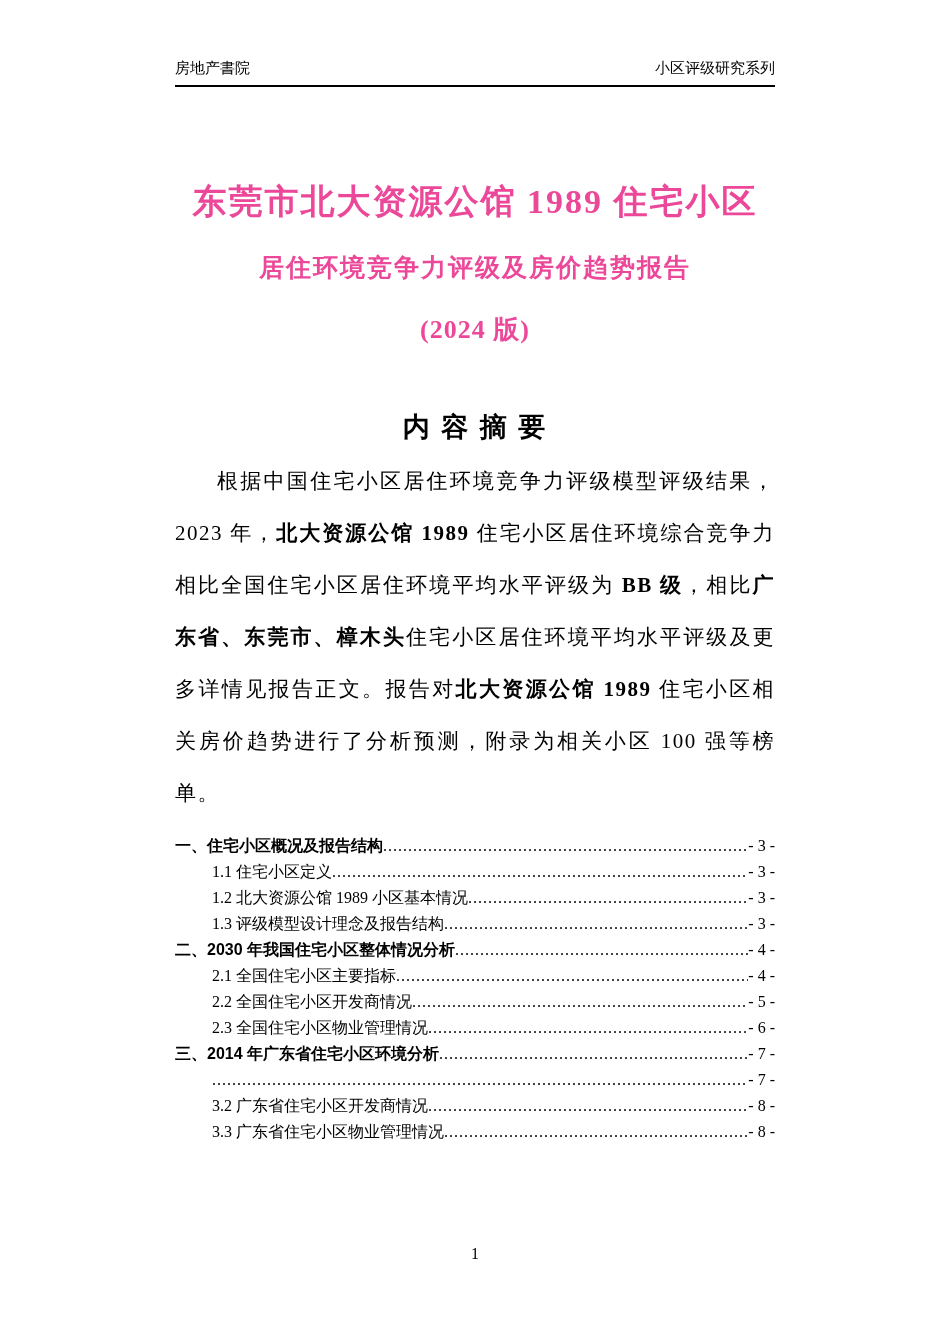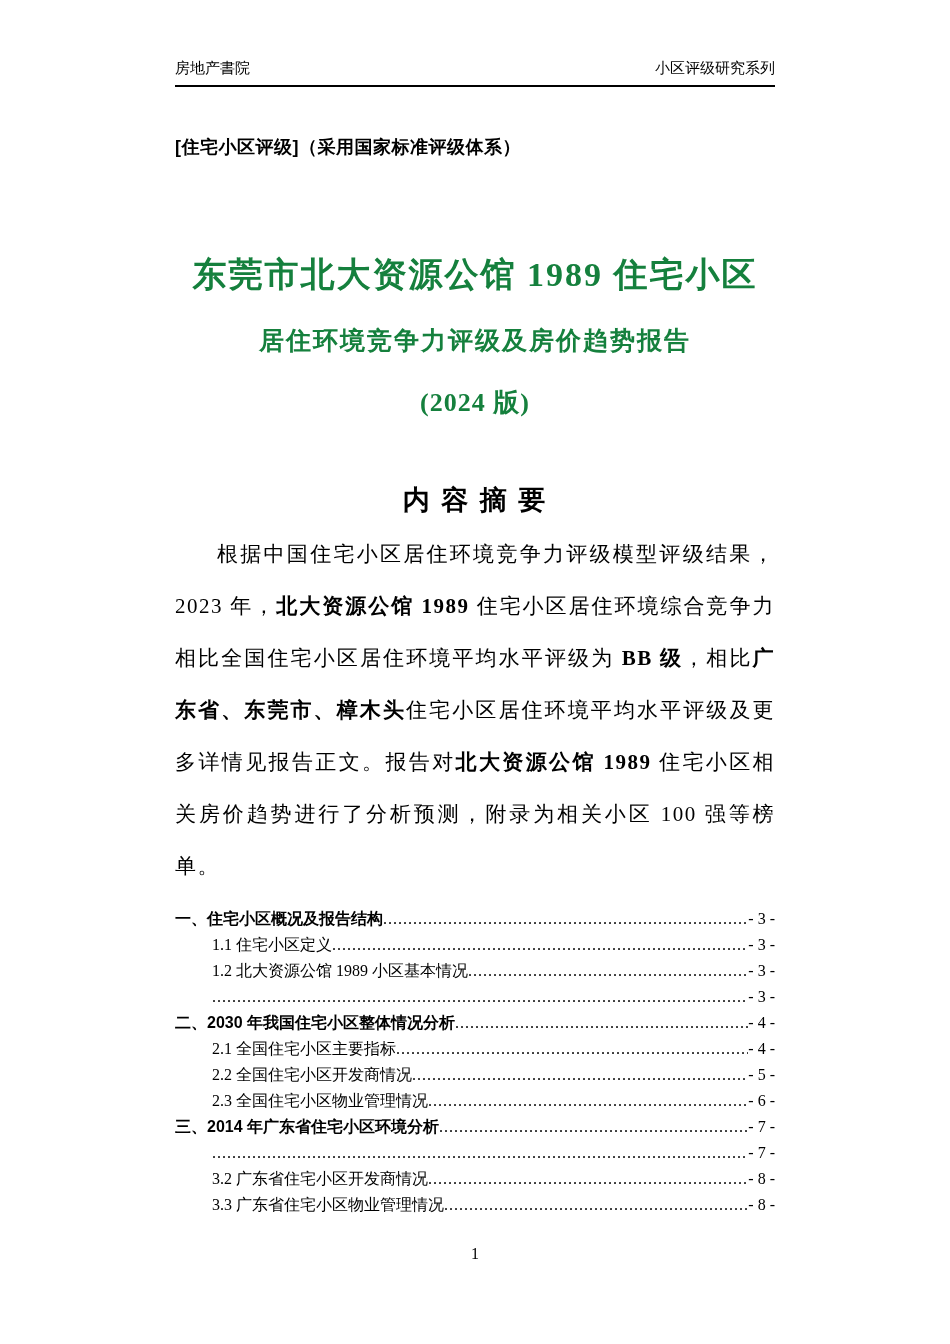--- a/index.html
+++ b/index.html
@@ -148,23 +148,22 @@
 </head>
 <body>
 
 <div class="page">
 
   <div class="doc-header">
     <span>房地产書院</span>
     <span>小区评级研究系列</span>
   </div>
 
-  <div class="subject-line">[住宅小区评级]（采用国家标准评级体系）</div>
-
-  <div class="title-block" style="color: #15803d;">
+
+  <div class="title-block" style="color: #ec4899;">
     <div class="title-line-1">东莞市北大资源公馆 1989 住宅小区</div>
     <div class="title-line-2">居住环境竞争力评级及房价趋势报告</div>
     <div class="title-line-3">(2024 版)</div>
   </div>
 
   <div class="summary-heading">内 容 摘 要</div>
 
   <div class="summary-paragraph"><span>根据中国住宅小区居住环境竞争力评级模型评级结果，2023 年，</span><span class="bold">北大资源公馆 1989 </span><span>住宅小区居住环境综合竞争力相比全国住宅小区居住环境平均水平评级为 </span><span class="bold">BB 级</span><span>，相比</span><span class="bold">广东省、东莞市、樟木头</span><span>住宅小区居住环境平均水平评级及更多详情见报告正文。报告对</span><span class="bold">北大资源公馆 1989 </span><span>住宅小区相关房价趋势进行了分析预测，附录为相关小区 100 强等榜单。</span></div>
 
 
@@ -178,20 +177,21 @@
         <span class="toc-label">1.1 住宅小区定义</span>
         <span class="toc-dots"></span>
         <span class="toc-page">- 3 -</span>
       </div>
       <div class="toc-row lvl2">
         <span class="toc-label">1.2 北大资源公馆 1989 小区基本情况</span>
         <span class="toc-dots"></span>
         <span class="toc-page">- 3 -</span>
       </div>
       <div class="toc-row lvl2">
+        <span class="toc-label">1.3 评级模型设计理念及报告结构</span>
         <span class="toc-dots"></span>
         <span class="toc-page">- 3 -</span>
       </div>
       <div class="toc-row lvl1">
         <span class="toc-label">二、2030 年我国住宅小区整体情况分析</span>
         <span class="toc-dots"></span>
         <span class="toc-page">- 4 -</span>
       </div>
       <div class="toc-row lvl2">
         <span class="toc-label">2.1 全国住宅小区主要指标</span>

